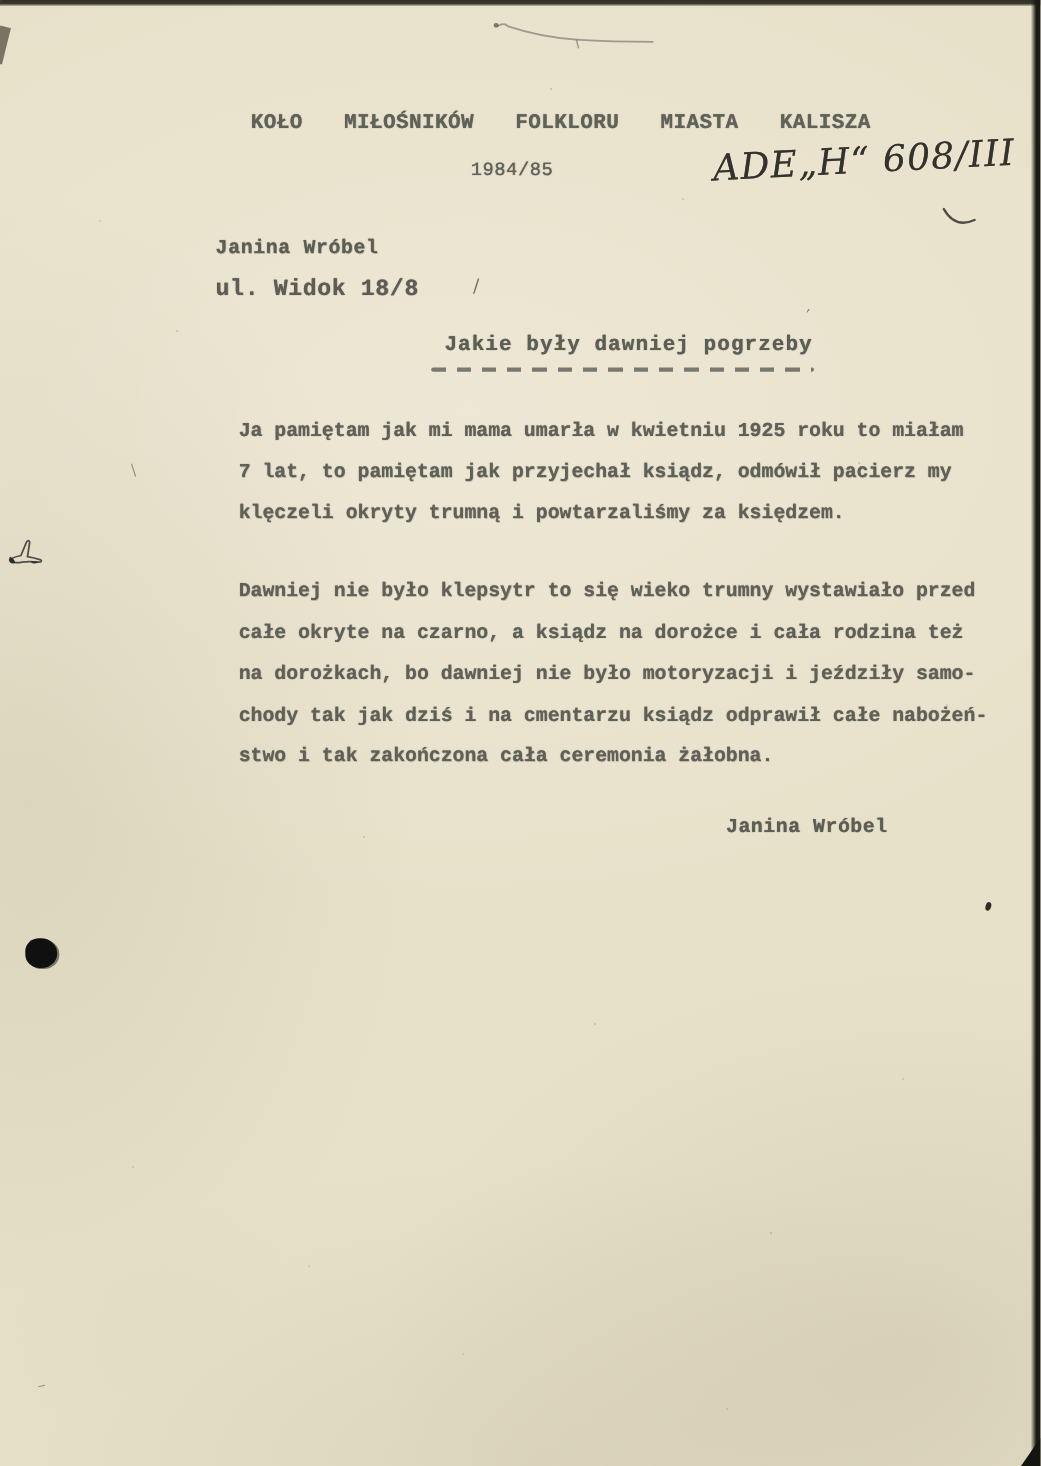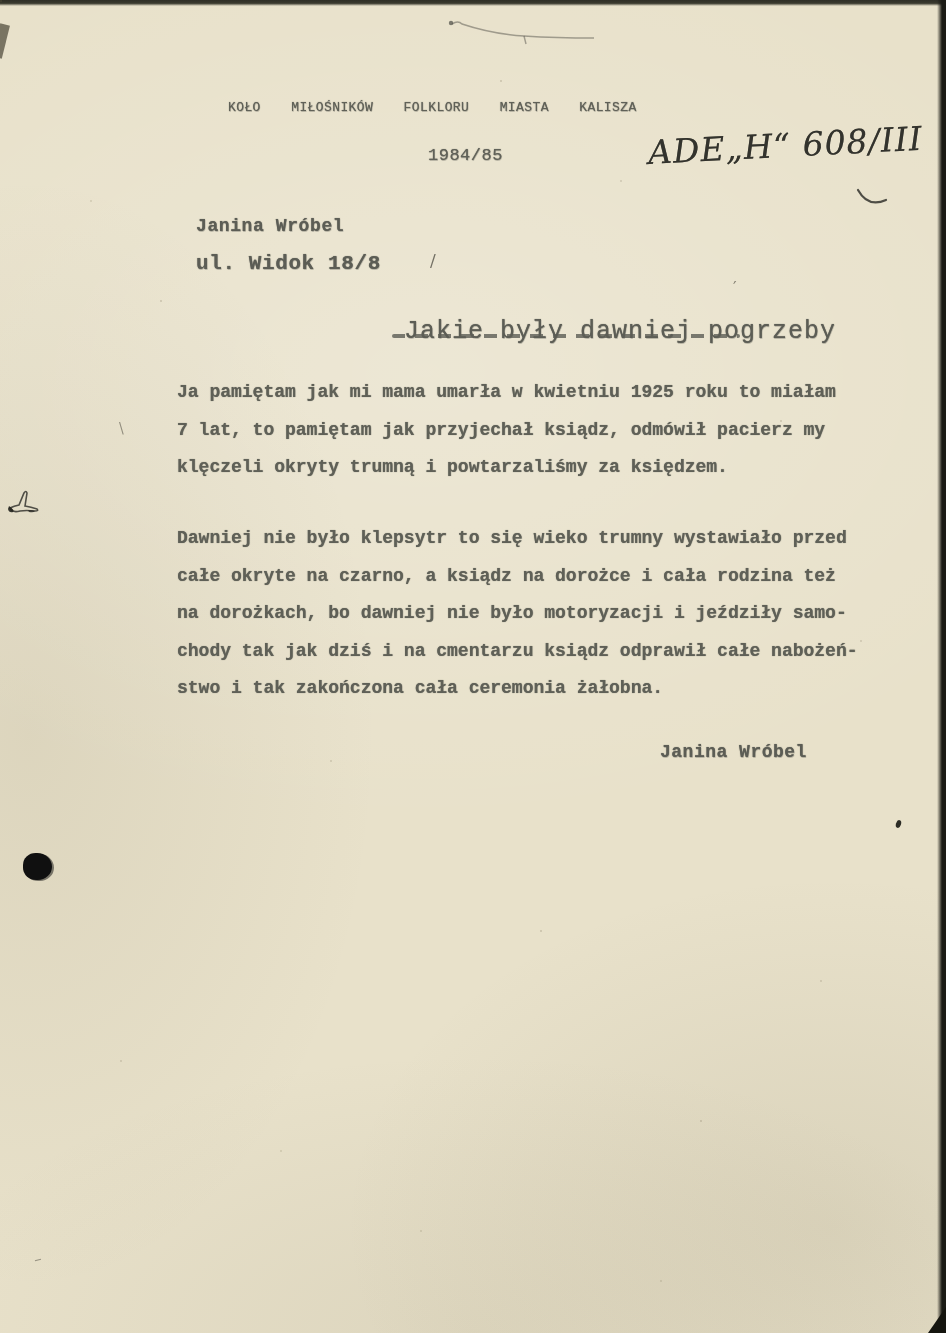--- a/index.html
+++ b/index.html
@@ -22,31 +22,31 @@
     background:linear-gradient(180deg,#2f2f26 0%,#3a3a2e 55%,rgba(58,58,46,0) 100%);}
   .edge-right{position:absolute;right:0;top:0;width:9px;height:1333px;
     background:linear-gradient(90deg,rgba(24,24,19,0) 0%,#1b1b15 55%);}
   .corner-br{position:absolute;right:0;bottom:0;width:0;height:0;
     border-bottom:26px solid #15150f;border-left:18px solid transparent;}
   .corner-tl{position:absolute;left:-4px;top:24px;width:10px;height:34px;background:#4a4636;
     transform:rotate(14deg);opacity:.7;}
   
   .tw{position:absolute;white-space:pre;letter-spacing:.5px;
     text-shadow:0 0 1px rgba(92,93,85,.85),.5px .5px 0 rgba(92,93,85,.28);}
-  .org{left:228px;top:100px;font-size:13px;font-weight:400;letter-spacing:.4px;word-spacing:7px;color:#606158;}
+  .org{left:228px;top:100px;font-size:19px;font-weight:700;letter-spacing:.4px;word-spacing:7px;color:#606158;}
   .year{left:428px;top:146px;font-size:17px;font-weight:400;color:#606158;}
   .author-name{left:196px;top:216px;font-size:18px;font-weight:700;letter-spacing:.6px;}
   .author-address{left:196px;top:252px;font-size:21px;font-weight:700;letter-spacing:.6px;}
-  .doc-title{left:404px;top:317px;font-size:25px;font-weight:400;letter-spacing:1px;}
+  .doc-title{left:404px;top:302px;font-size:19px;font-weight:700;letter-spacing:1px;}
   .title-underline{position:absolute;left:392px;top:334px;width:348px;height:4px;
     background:repeating-linear-gradient(90deg,#5c5d55 0 13px,rgba(0,0,0,0) 13px 23px);
     opacity:.8;border-radius:2px;}
   .para{position:absolute;left:177px;width:720px;font-size:18px;line-height:37.5px;
     font-weight:700;color:#5f6057;}
-  .para .tline{white-space:pre;text-shadow:0 0 1px rgba(95,96,87,.8),.5px .4px 0 rgba(95,96,87,.25);}
+  .para .tline{white-space:pre;text-shadow:0 0 1px rgba(95,96,87,.8),.5px .4px 0 rgba(95,96,87,.25);margin-left:40px;}
   .para1{top:374px;}
   .para2{top:520px;}
   .signature{left:660px;top:742px;font-size:18px;font-weight:700;}
   
   .handwriting{position:absolute;left:648px;top:126px;width:270px;
     font-family:"DejaVu Serif","Liberation Serif",serif;font-style:italic;
     font-size:33px;color:#33332d;transform:rotate(-3deg);letter-spacing:1px;white-space:pre;
     text-shadow:0 0 .5px rgba(40,40,35,.6);}
   .hw-swoosh{position:absolute;left:854px;top:186px;}
   

